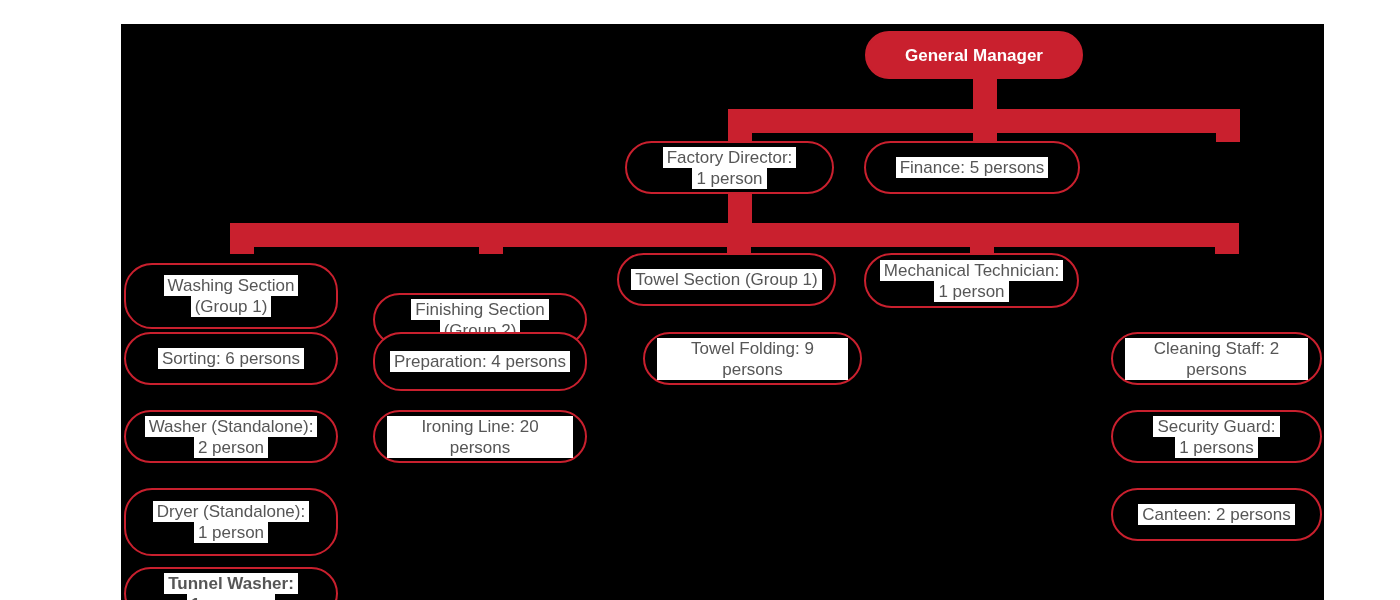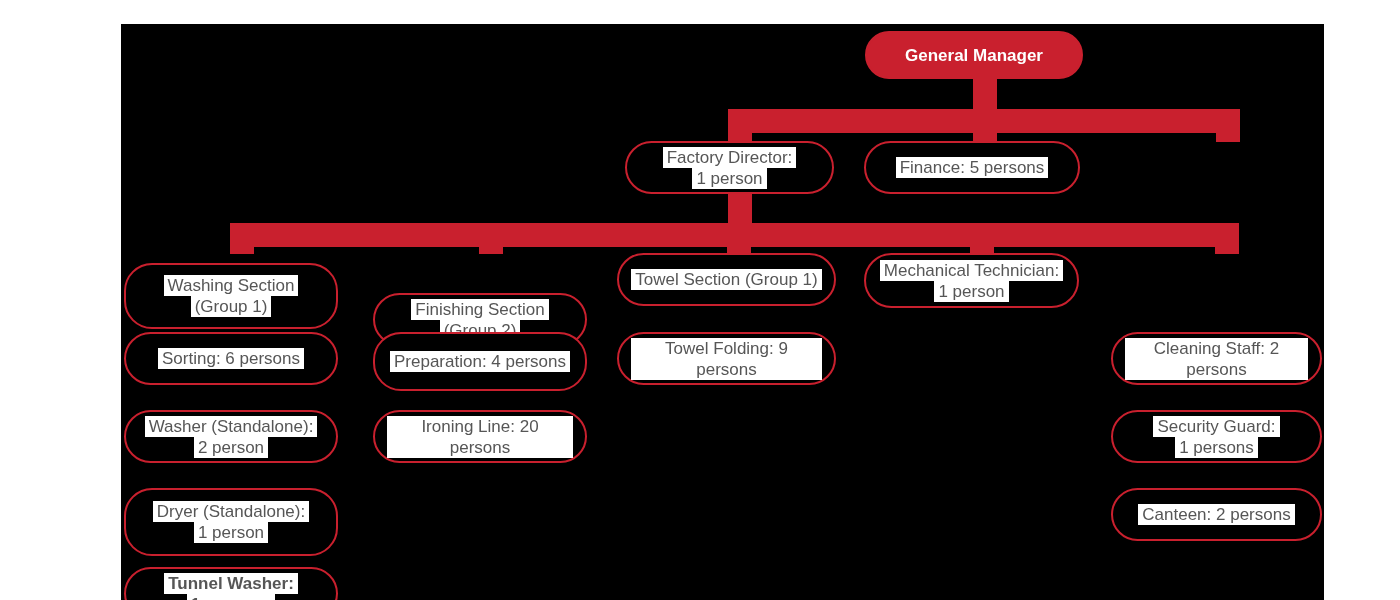--- a/index.html
+++ b/index.html
@@ -90,21 +90,21 @@
     <span class="hl">1 persons</span>
   </div>
 
   <div class="node" style="left:349px;top:308px;width:214px;height:59px;">
     <span class="hl">Preparation: 4 persons</span>
   </div>
   <div class="node" style="left:349px;top:386px;width:214px;height:53px;">
     <span class="hl">Ironing Line: 20 persons</span>
   </div>
 
-  <div class="node" style="left:593px;top:308px;width:219px;height:53px;">
+  <div class="node" style="left:619px;top:308px;width:219px;height:53px;">
     <span class="hl">Towel Folding: 9 persons</span>
   </div>
 
   <div class="node" style="left:1087px;top:308px;width:211px;height:53px;">
     <span class="hl">Cleaning Staff: 2 persons</span>
   </div>
   <div class="node" style="left:1087px;top:386px;width:211px;height:53px;">
     <span class="hl">Security Guard:</span>
     <span class="hl">1 persons</span>
   </div>

